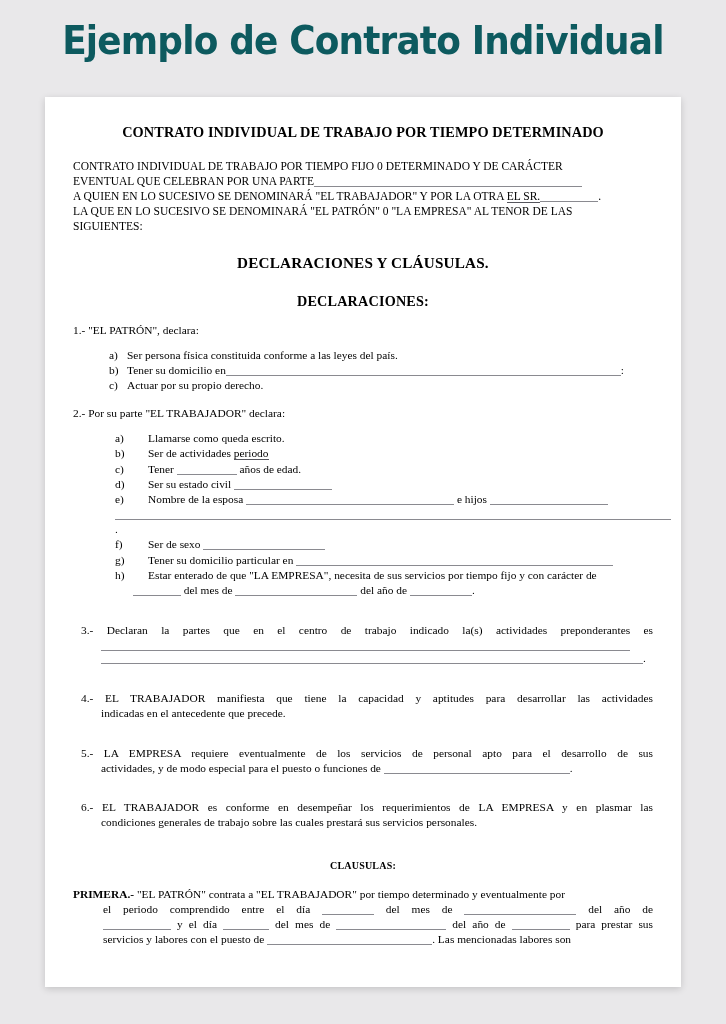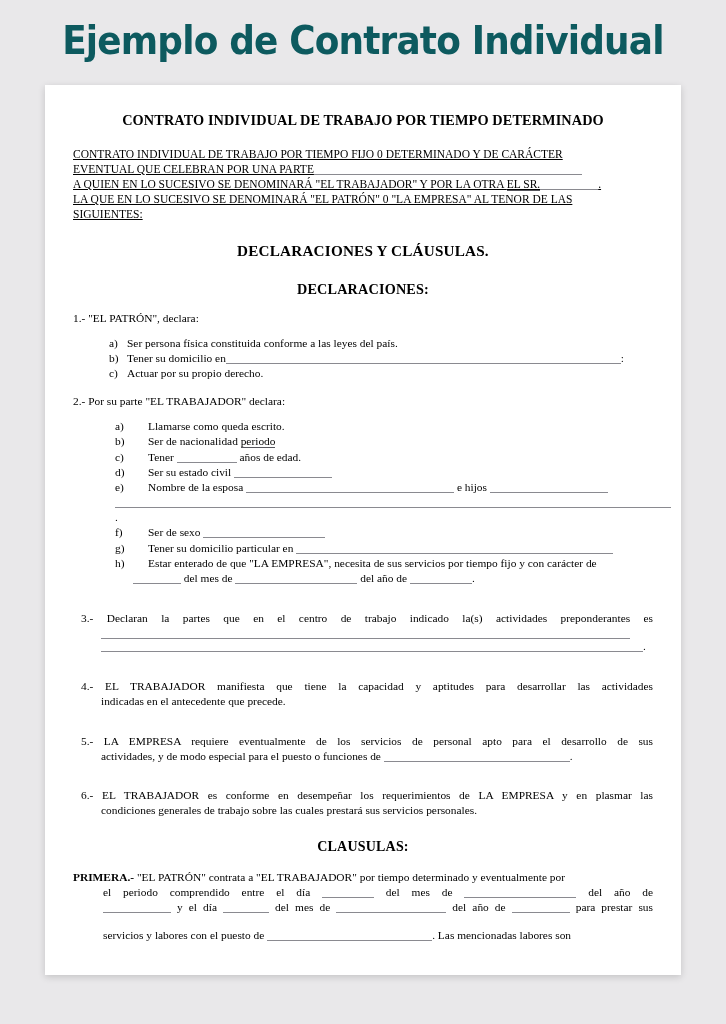--- a/index.html
+++ b/index.html
@@ -34,21 +34,21 @@
     color: #0d5a5f;
     white-space: nowrap;
     transform: scaleX(0.92);
     transform-origin: center;
   }
 
   
   .sheet {
     position: absolute;
     left: 45px;
-    top: 85px;
+    top: 97px;
     width: 636px;
     height: 890px;
     background: #ffffff;
     box-shadow: 0 2px 7px rgba(0,0,0,0.16);
     box-sizing: border-box;
     padding: 26px 28px 10px 28px;
     overflow: hidden;
   }
 
   .doc {
@@ -71,35 +71,34 @@
     font-weight: bold;
     font-size: 15.2px;
     margin: 19px 0 0 0;
     letter-spacing: 0.2px;
   }
   .center-head.sub {
     font-size: 14.2px;
     margin-top: 20px;
   }
   .center-head.clausulas {
-    font-size: 14px;
-    margin-top: 20px;
+    font-size: 10px;
+    margin-top: 30px;
   }
 
   
   .intro {
     font-size: 11.5px;
     line-height: 1.30;
     text-align: justify;
     margin: 0;
   }
   .intro .ln {
     display: block;
     white-space: nowrap;
-    text-decoration: underline;
   }
 
   .numitem {
     margin-top: 13px;
     font-size: 11.4px;
     line-height: 1.30;
   }
   .numitem.just {
     text-align: justify;
     padding-left: 8px;
@@ -167,21 +166,21 @@
   .clause b { font-weight: bold; }
   .clause .body {
     display: block;
     padding-left: 30px;
   }
   .clause .body .row {
     display: block;
     text-align: justify;
     text-align-last: justify;
   }
-  .clause .body .row.last { text-align-last: left; margin-top: 12px; }
+  .clause .body .row.last { text-align-last: left; }
 </style>
 </head>
 <body>
 
 <div class="banner">
   <div class="banner-title">Ejemplo de Contrato Individual</div>
 </div>
 
 <div class="sheet">
   <div class="doc">
@@ -218,21 +217,21 @@
 
     <div class="numitem">2.- Por su parte "EL TRABAJADOR" declara:</div>
 
     <ol class="letters wide">
       <li>
         <span class="mk">a)</span>
         <span>Llamarse como queda escrito.</span>
       </li>
       <li>
         <span class="mk">b)</span>
-        <span> Ser de nacionalidad </span><span class="ul">periodo</span>
+        <span> Ser de actividades </span><span class="ul">periodo</span>
       </li>
       <li>
         <span class="mk">c)</span>
         <span>Tener </span><span class="blank" style="width:60px"></span><span> años de edad.</span>
       </li>
       <li>
         <span class="mk">d)</span>
         <span>Ser su estado civil </span><span class="blank" style="width:98px"></span>
       </li>
       <li>

